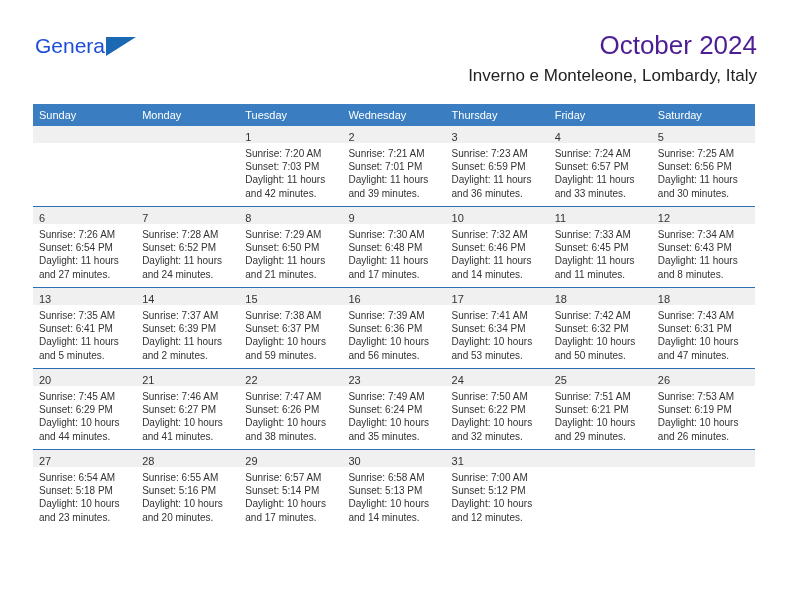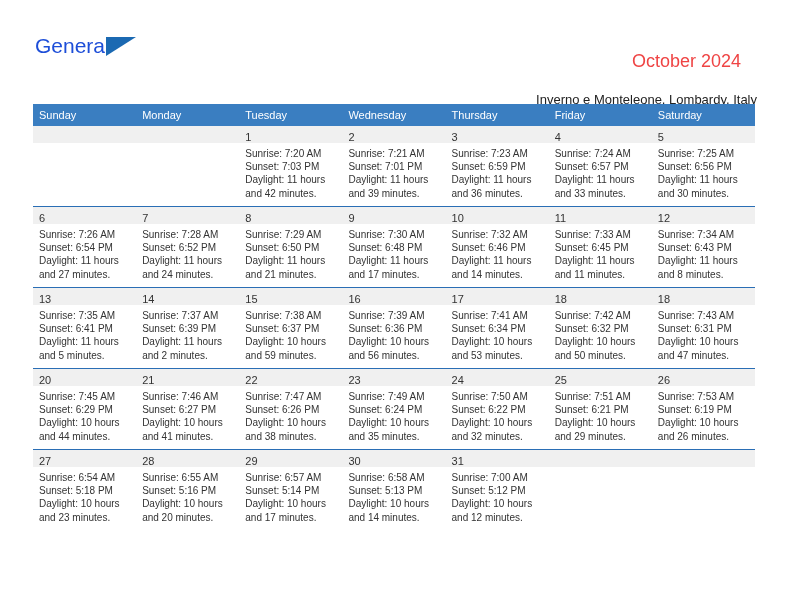--- a/index.html
+++ b/index.html
@@ -63,29 +63,29 @@
     margin-top: 48px;
   }
 
   .title-block {
     position: absolute;
     right: 0;
     top: 0;
     text-align: right;
   }
   .cal-title {
-    font-size: 18px;
-    color: #ef4444;
+    font-size: 26px;
+    color: #4c1d95;
     line-height: 30px;
     font-weight: normal;
-    margin: 16px;
+    margin: 0;
     white-space: nowrap;
   }
   .cal-subtitle {
-    font-size: 13px;
+    font-size: 17px;
     color: #222222;
     line-height: 16px;
     margin: 8px 0 0 0;
     font-weight: normal;
     white-space: nowrap;
   }
 
   
   .calendar {
     position: absolute;

